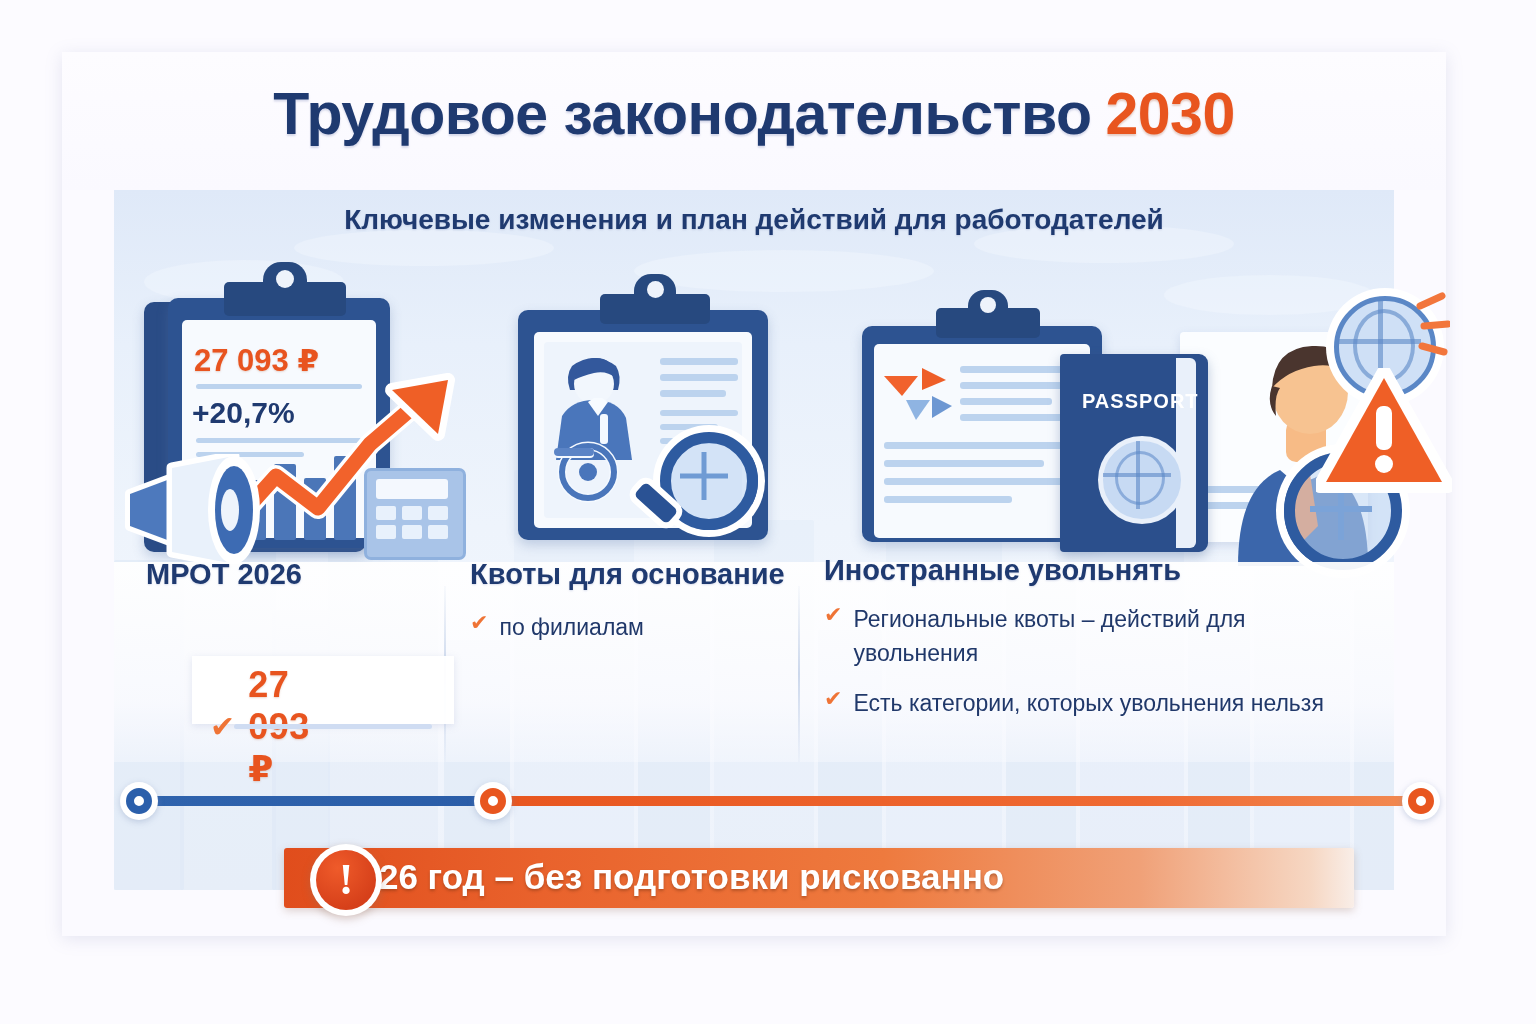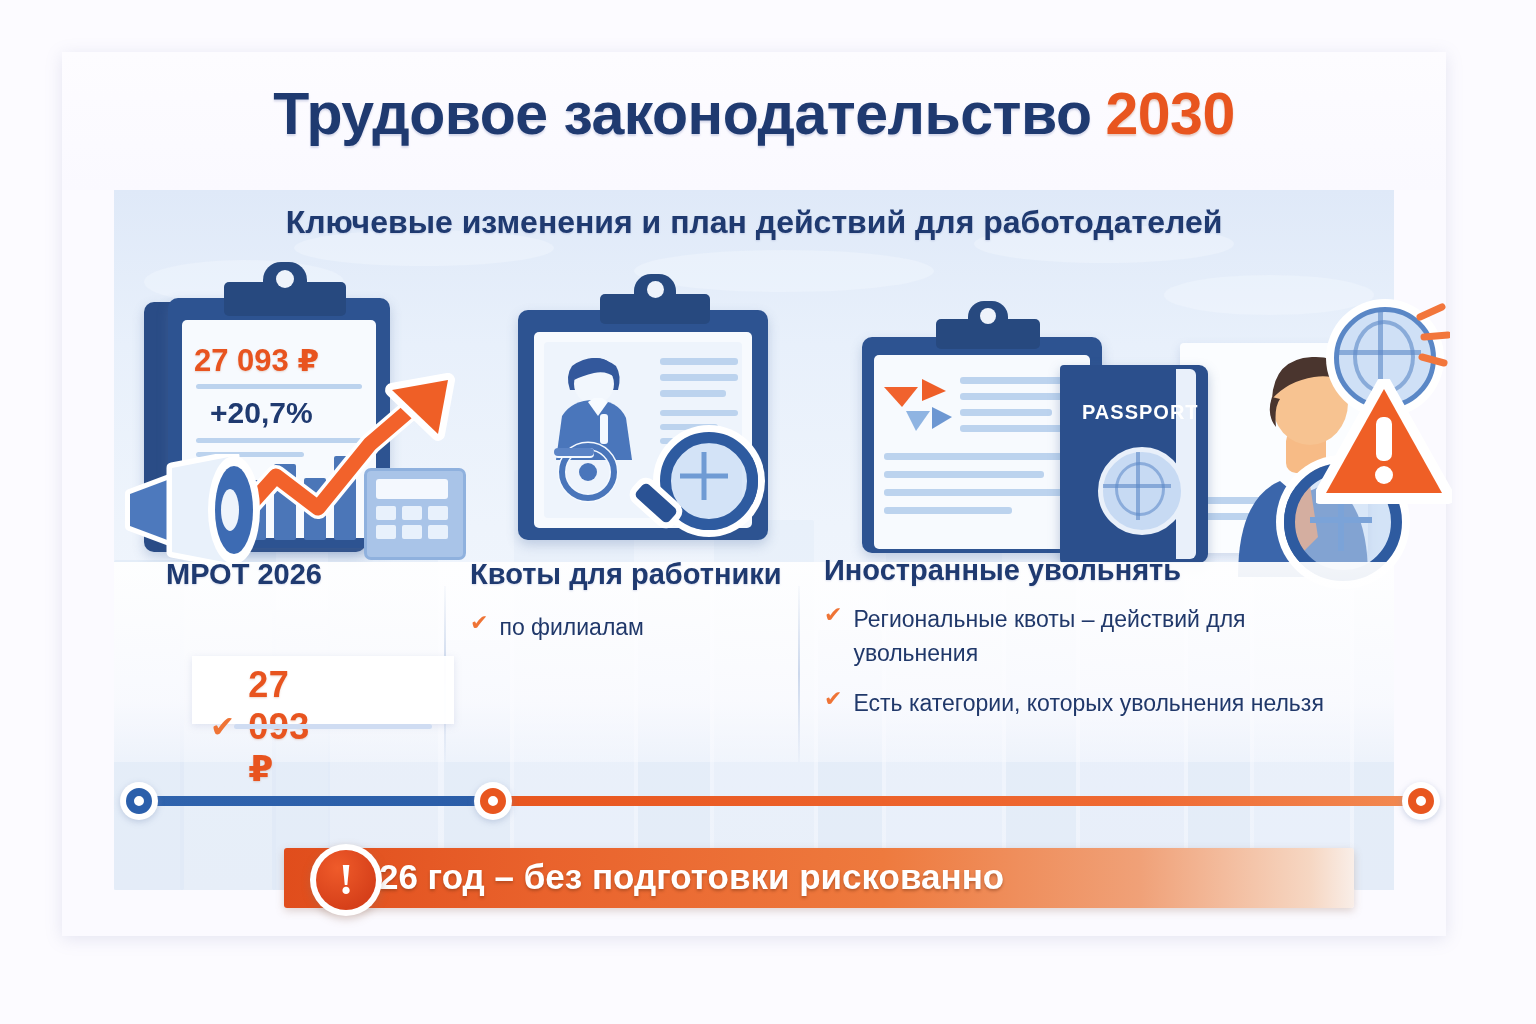--- a/index.html
+++ b/index.html
@@ -40,21 +40,21 @@
     overflow:hidden;
   }
   
   .city{position:absolute;bottom:0;left:0;width:100%;height:100%;opacity:.55;}
   .blk{position:absolute;bottom:0;background:#ccdcf1;opacity:.55;border-radius:2px;}
   .cloud{position:absolute;background:#f4f8fe;border-radius:50%;opacity:.7;}
 
   .subtitle{
     position:absolute;left:0;top:152px;width:100%;
     text-align:center;white-space:nowrap;
-    font-size:32px;font-weight:bold;color:#1f3a70;
+    font-size:28px;font-weight:bold;color:#1f3a70;
     text-shadow:0 1px 2px rgba(150,160,200,.4);
   }
 
   
   .textpanel{
     position:absolute;left:52px;top:510px;width:1280px;height:200px;
     background:linear-gradient(180deg,rgba(255,255,255,.94) 0%,rgba(252,252,255,.82) 70%,rgba(250,251,255,.40) 100%);
   }
   .vdiv{position:absolute;top:534px;width:2px;height:176px;
     background:linear-gradient(180deg,rgba(150,175,215,.05),rgba(140,168,212,.42),rgba(150,175,215,.05));}
@@ -184,21 +184,21 @@
       <div class="clip-board" style="left:12px;top:30px;width:222px;height:250px;background:#2a4c86;"></div>
       <div class="clip-board" style="left:36px;top:26px;width:222px;height:250px;"></div>
       <div class="clip-inner" style="left:50px;top:48px;width:194px;height:218px;"></div>
       <div class="clip-top" style="left:92px;top:10px;width:122px;height:34px;"></div>
       <div class="clip-ring" style="left:131px;top:-10px;width:44px;height:34px;border-radius:18px 18px 0 0;">
         <i style="left:13px;top:8px;width:18px;height:18px;"></i>
       </div>
 
       <div class="orange-txt" style="left:62px;top:70px;font-size:31px;">27 093 ₽</div>
       <div class="line" style="left:64px;top:112px;width:166px;height:5px;"></div>
-      <div class="navy-txt" style="left:78px;top:124px;font-size:30px;">+20,7%</div>
+      <div class="navy-txt" style="left:60px;top:124px;font-size:30px;">+20,7%</div>
       <div class="line" style="left:64px;top:166px;width:166px;height:5px;"></div>
       <div class="line" style="left:64px;top:180px;width:108px;height:5px;"></div>
 
       <div class="bar" style="left:112px;top:208px;width:22px;height:60px;"></div>
       <div class="bar" style="left:142px;top:192px;width:22px;height:76px;"></div>
       <div class="bar" style="left:172px;top:206px;width:22px;height:62px;"></div>
       <div class="bar" style="left:202px;top:184px;width:22px;height:84px;"></div>
 
       <svg style="position:absolute;left:78px;top:96px;" width="250" height="190" viewBox="0 0 250 190">
         <polyline points="12,168 66,108 108,140 160,76 216,28" fill="none" stroke="#ffffff" stroke-width="22" stroke-linejoin="round" stroke-linecap="round"></polyline>
@@ -260,21 +260,21 @@
       <div class="line" style="left:178px;top:156px;width:70px;height:6px;"></div>
 
       <div class="magn" style="left:178px;top:150px;width:76px;height:76px;box-shadow:0 0 0 7px #fff;"></div>
       <svg style="position:absolute;left:196px;top:168px;" width="52" height="52" viewBox="0 0 52 52">
         <line x1="26" y1="2" x2="26" y2="50" stroke="#6f9bd4" stroke-width="5"></line>
         <line x1="2" y1="26" x2="50" y2="26" stroke="#6f9bd4" stroke-width="5"></line>
       </svg>
       <div class="magn-h" style="left:152px;top:212px;width:44px;height:18px;transform:rotate(42deg);box-shadow:0 0 0 6px #fff;"></div>
     </div>
 
-    <div class="ill" style="left:770px;top:233px;width:610px;height:290px;text-decoration:underline;">
+    <div class="ill" style="left:770px;top:222px;width:610px;height:290px;text-decoration:underline;">
 
       <div class="doc" style="left:348px;top:58px;width:188px;height:210px;"></div>
       <div class="line" style="left:372px;top:212px;width:120px;height:7px;"></div>
       <div class="line" style="left:372px;top:228px;width:140px;height:7px;"></div>
 
       <div class="clip-board" style="left:30px;top:52px;width:240px;height:216px;"></div>
       <div class="clip-inner" style="left:42px;top:70px;width:216px;height:194px;"></div>
       <div class="clip-top" style="left:104px;top:34px;width:104px;height:30px;"></div>
       <div class="clip-ring" style="left:136px;top:16px;width:40px;height:28px;border-radius:16px 16px 0 0;">
         <i style="left:12px;top:7px;width:16px;height:16px;"></i>
@@ -338,31 +338,31 @@
         <rect x="60" y="38" width="16" height="44" rx="7" fill="#fff"></rect>
         <circle cx="68" cy="96" r="9" fill="#fff"></circle>
       </svg>
     </div>
 
     <div class="textpanel"></div>
     <div class="vdiv" style="left:382px;"></div>
     <div class="vdiv" style="left:736px;"></div>
 
     <div class="card">
-      <div class="ctitle" style="left:104px;top:506px;">МРОТ 2026</div>
+      <div class="ctitle" style="left:84px;top:506px;">МРОТ 2026</div>
       <div class="valplate"></div>
       <div class="valrow">
         <span class="chk2">✔</span>
         <span class="val">27 093 ₽</span>
       </div>
       <div class="valline"></div>
     </div>
 
     <div class="card">
-      <div class="ctitle" style="left:408px;top:506px;">Квоты для работники</div>
+      <div class="ctitle" style="left:408px;top:506px;">Квоты для основание</div>
       <div class="bullet" style="left:408px;top:558px;width:300px;">
         <span class="chk">✔</span>
         <span class="btxt">по филиалам</span>
       </div>
     </div>
 
     <div class="card">
       <div class="ctitle" style="left:762px;top:502px;">Иностранные увольнять</div>
       <div class="bullet" style="left:762px;top:550px;width:502px;">
         <span class="chk">✔</span>

